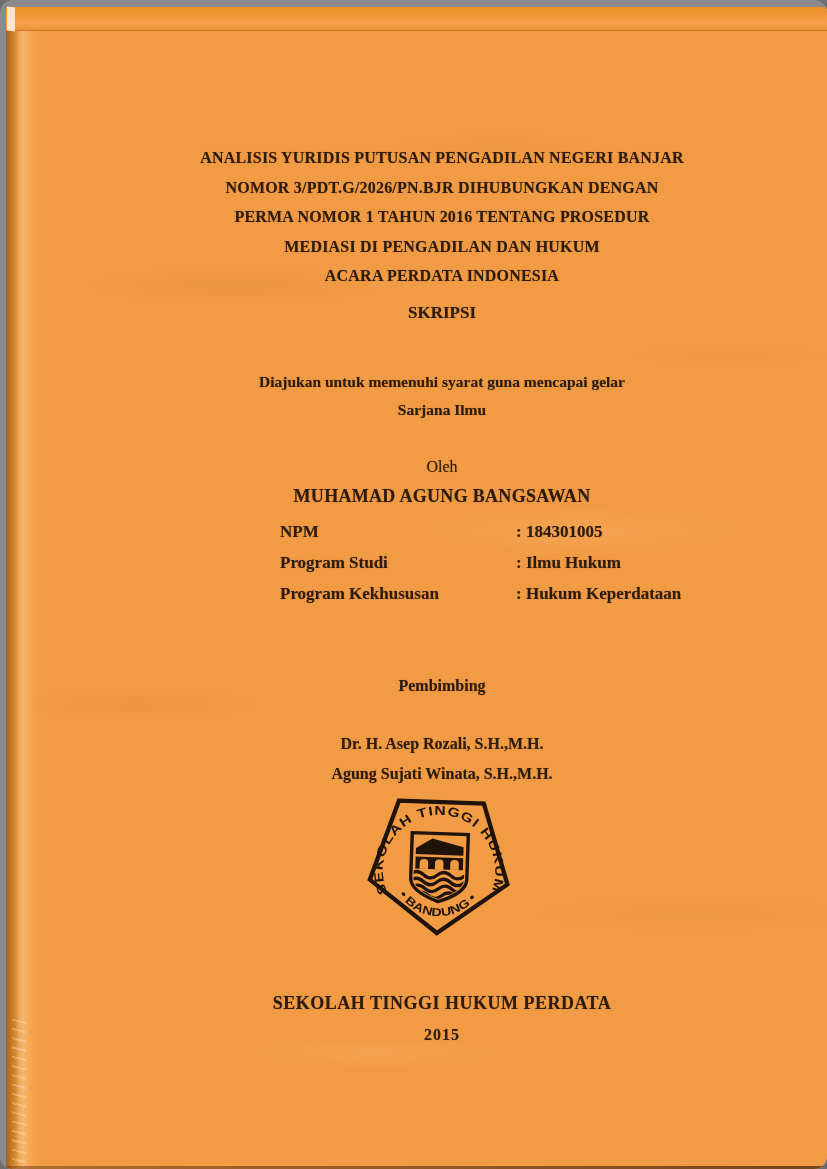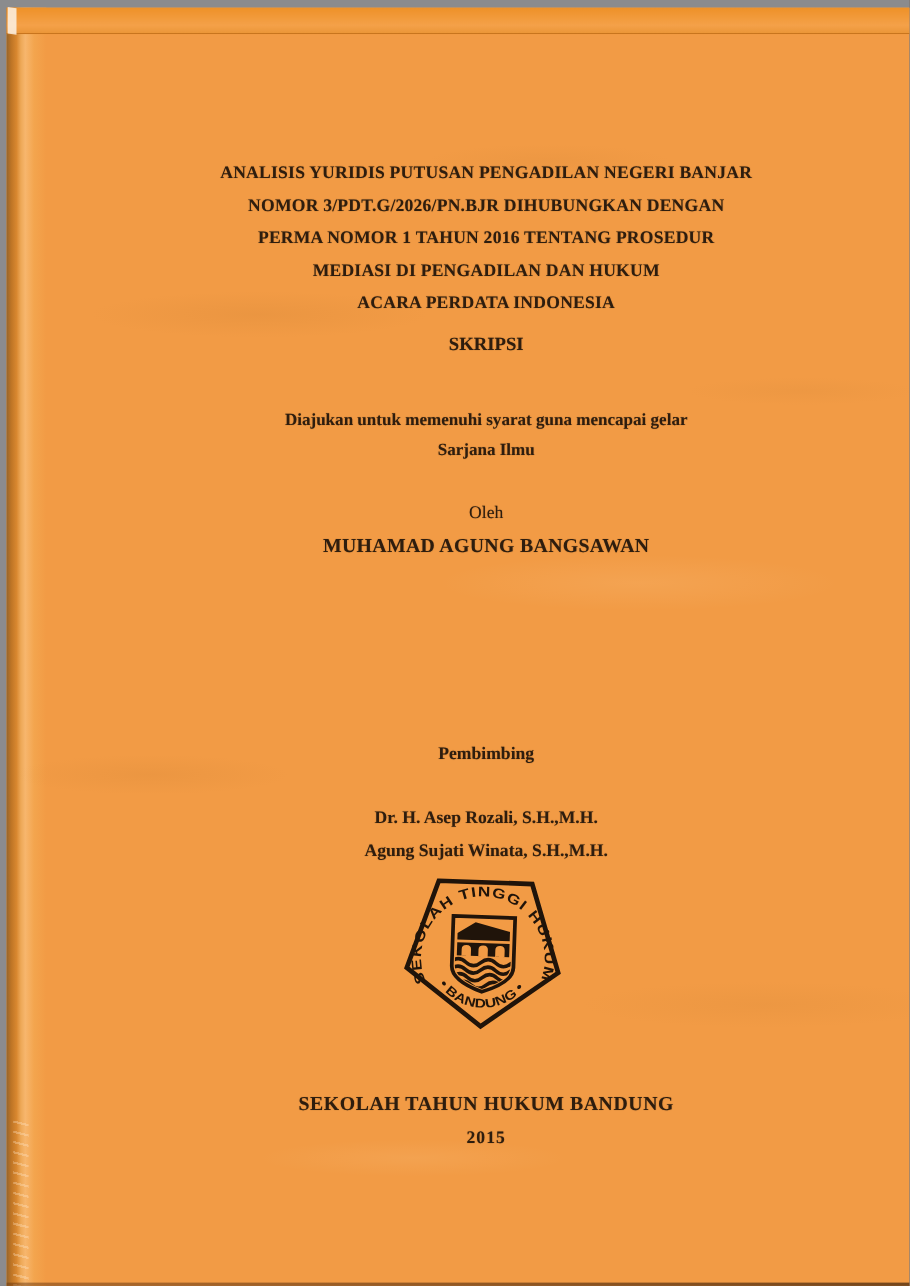--- a/index.html
+++ b/index.html
@@ -2,20 +2,21 @@
 <html><head>
 <meta charset="utf-8">
 <style>
   html,body{margin:0;padding:0;background:#6e6e70;}
   .page{
     position:relative;
     width:827px;height:1169px;
     background:#8b8b8d;
     overflow:hidden;
     font-family:"Liberation Serif","DejaVu Serif",serif;
+    border-radius:13px;
   }
   .cover{
     position:absolute;left:6px;top:7px;right:0;bottom:0;
     background:#f29b45;
   }
   
   .spine{
     position:absolute;left:0;top:0;bottom:0;width:36px;
     background:linear-gradient(90deg,
       #96652a 0px,#bd7425 4px,#d8872f 9px,#eda857 13px,
@@ -105,20 +106,28 @@
       <div class="block skripsi ink">SKRIPSI</div>
 
       <div class="block purpose ink">
         <div>Diajukan untuk memenuhi syarat guna mencapai gelar</div>
         <div>Sarjana Ilmu</div>
       </div>
 
       <div class="block oleh ink">Oleh</div>
       <div class="block author ink">MUHAMAD AGUNG BANGSAWAN</div>
 
+      <div class="details ink">
+        <div>NPM</div>
+        <div>: 184301005</div>
+        <div>Program Studi</div>
+        <div>: Ilmu Hukum</div>
+        <div>Program Kekhususan</div>
+        <div>: Hukum Keperdataan</div>
+      </div>
 
       <div class="block pembimbing ink">Pembimbing</div>
       <div class="block supervisors ink">
         <div>Dr. H. Asep Rozali, S.H.,M.H.</div>
         <div>Agung Sujati Winata, S.H.,M.H.</div>
       </div>
 
       <div class="logo-wrap">
         <svg width="170" height="150" viewBox="0 0 200 176">
           <defs>
@@ -151,18 +160,18 @@
             <text class="logo-text" font-size="15" letter-spacing="1">
               <textPath href="#arcTop" startOffset="0" textLength="258" lengthAdjust="spacingAndGlyphs">SEKOLAH TINGGI HUKUM</textPath>
             </text>
             <text class="logo-text" font-size="13.5">
               <textPath href="#arcBot" startOffset="0" textLength="106" lengthAdjust="spacingAndGlyphs">• BANDUNG •</textPath>
             </text>
           </g>
         </svg>
       </div>
 
-      <div class="block institution ink">SEKOLAH TAHUN HUKUM BANDUNG</div>
+      <div class="block institution ink">SEKOLAH TINGGI HUKUM PERDATA</div>
       <div class="block year ink">2015</div>
 
     </div>
   </div>
 </div>
 
 </body></html>

